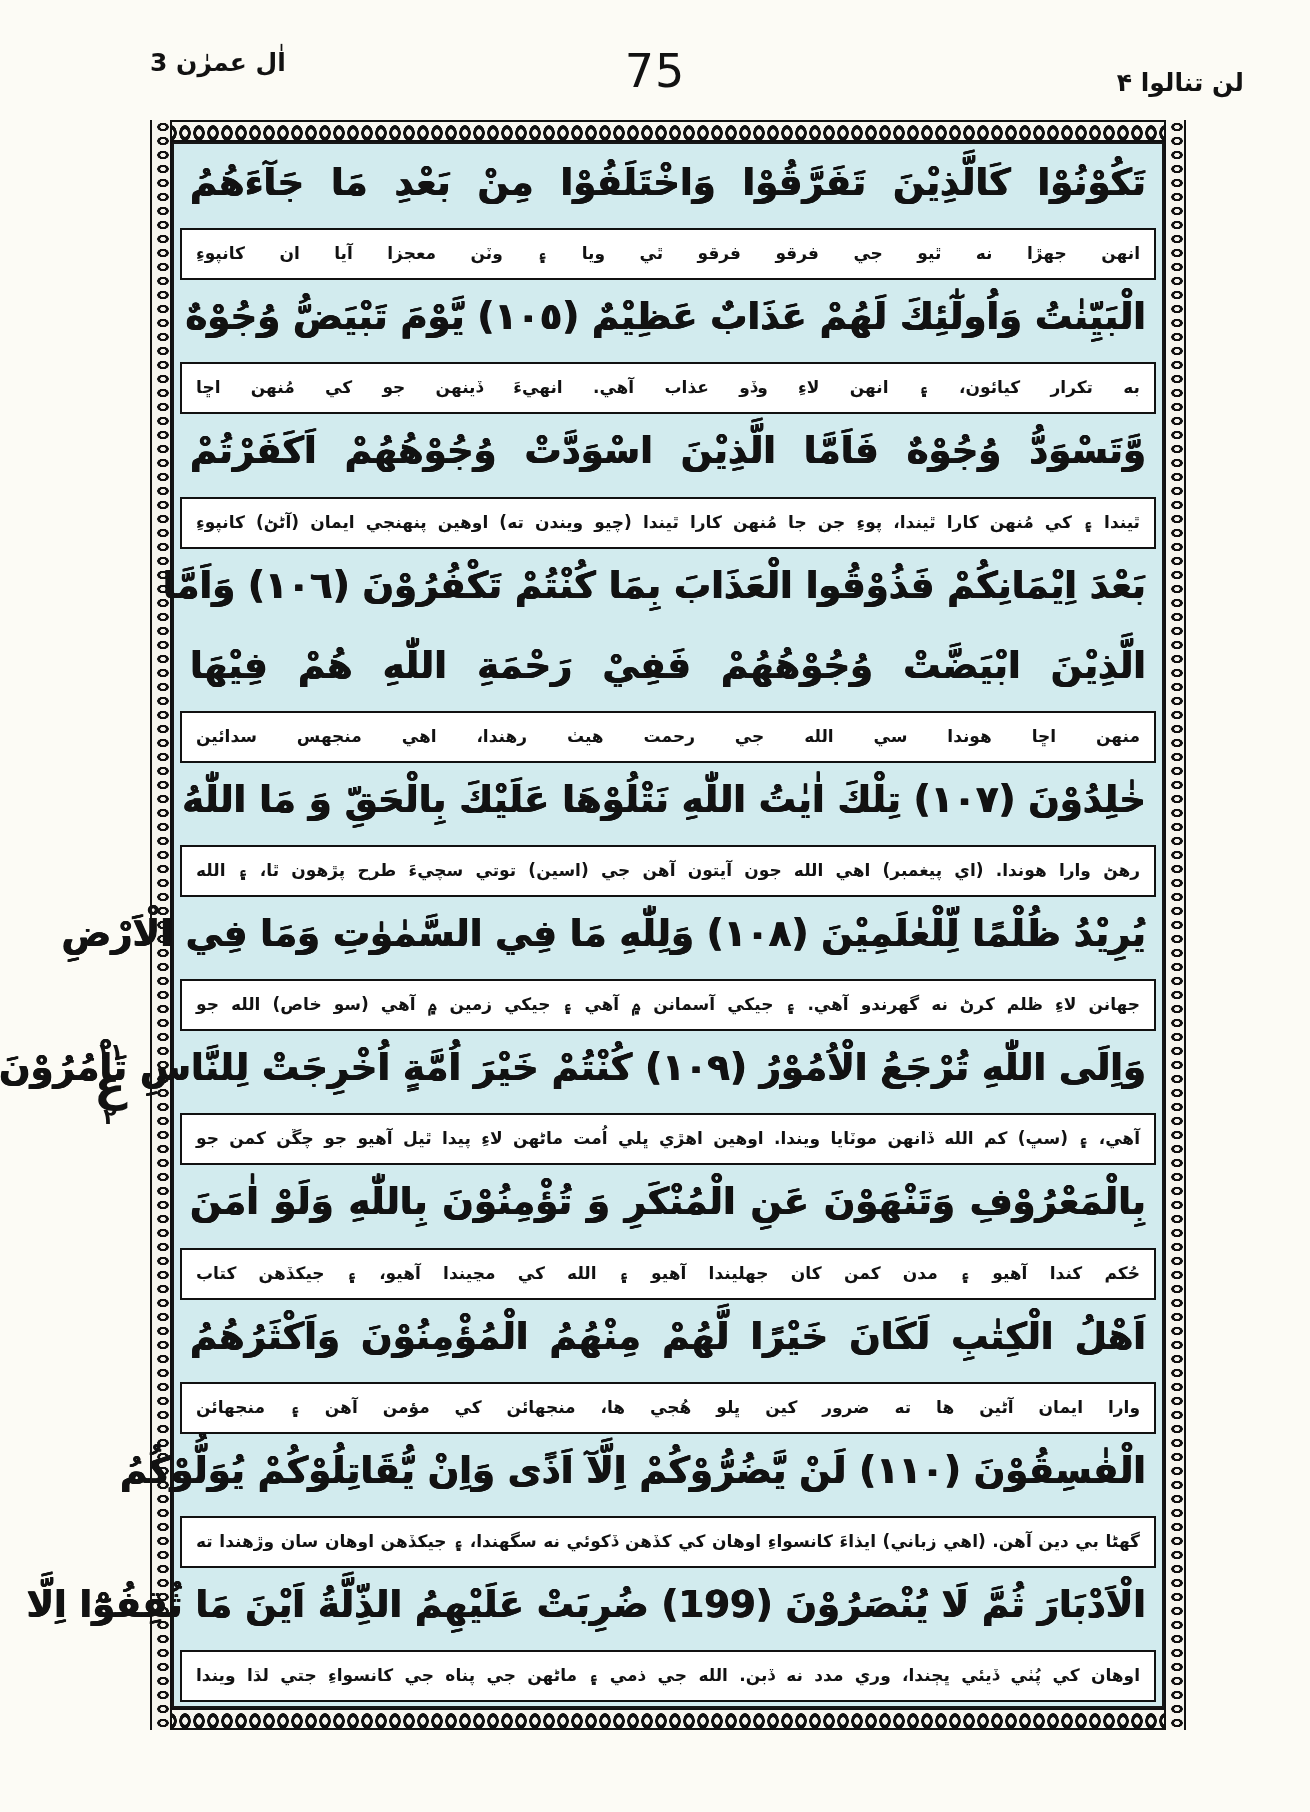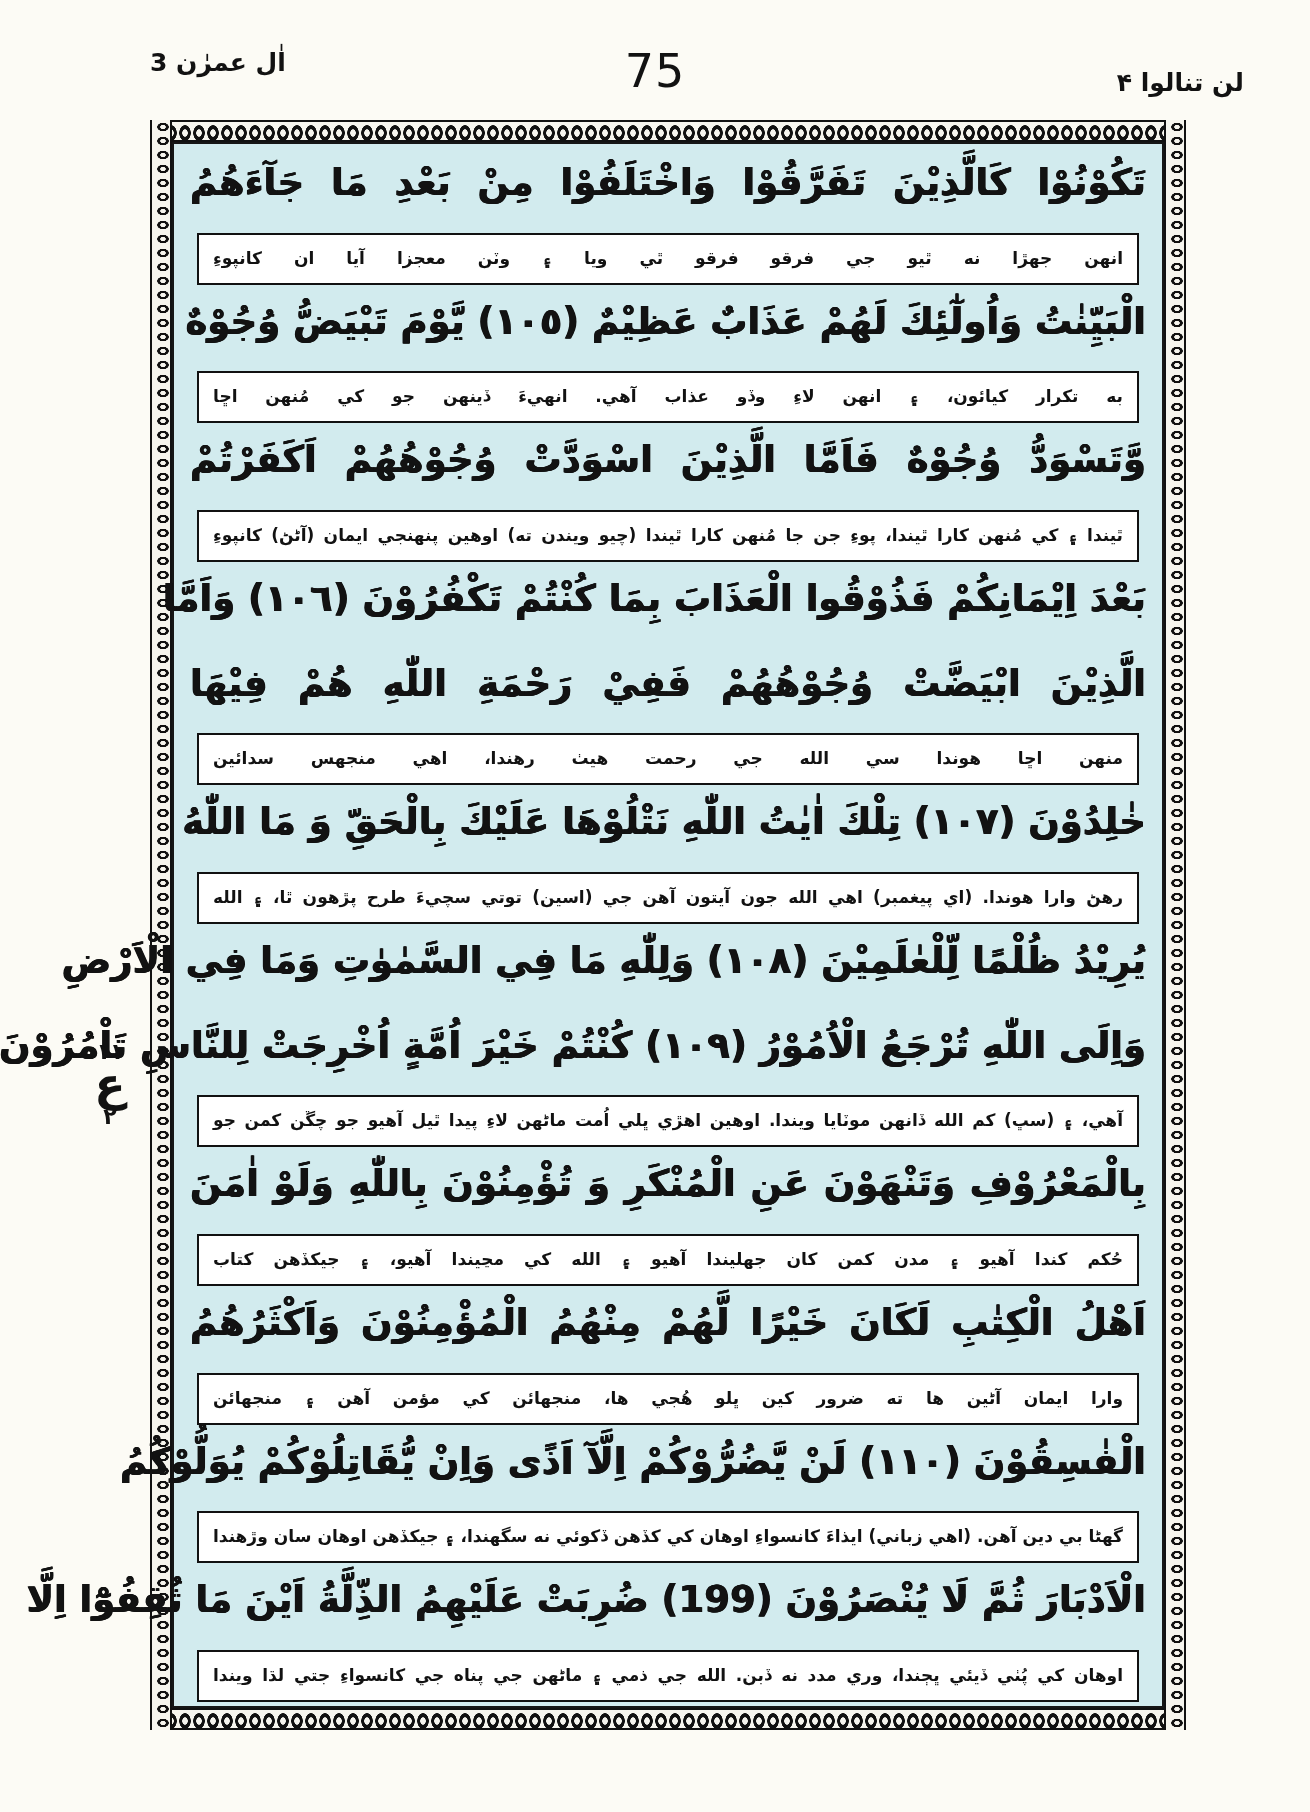--- a/index.html
+++ b/index.html
@@ -43,21 +43,21 @@
     flex:1 1 0; min-height:0;
     direction:rtl; unicode-bidi:plaintext;
     text-align:justify; text-align-last:justify;
     font-weight:bold; font-size:37px; line-height:72px;
     padding:0 10px; white-space:nowrap; overflow:visible;
     text-shadow:0.5px 0 0 #111, -0.5px 0 0 #111;
   }
   .tline {
     height:52px; box-sizing:border-box; flex:0 0 auto;
     background:#ffffff; border:2px solid #111;
-    margin:1px 17px;
+    margin:1px 0;
     direction:rtl;
     text-align:justify; text-align-last:justify;
     font-weight:bold; font-size:17px; line-height:46px;
     padding:0 14px; overflow:hidden;
   }
   
   .ruku { position:absolute; left:86px; top:1042px; width:48px; text-align:center; font-weight:bold; direction:rtl; }
   .ruku .r-top { font-size:22px; line-height:20px; }
   .ruku .r-ain { font-size:46px; line-height:44px; }
   .ruku .r-bot { font-size:22px; line-height:22px; }
@@ -85,20 +85,21 @@
       <div class="qline">الْبَيِّنٰتُ وَاُولٰٓئِكَ لَهُمْ عَذَابٌ عَظِيْمٌ (١٠٥) يَّوْمَ تَبْيَضُّ وُجُوْهٌ</div>
       <div class="tline">به تكرار كيائون، ۽ انهن لاءِ وڏو عذاب آهي. انهيءَ ڏينهن جو كي مُنهن اڇا</div>
       <div class="qline">وَّتَسْوَدُّ وُجُوْهٌ فَاَمَّا الَّذِيْنَ اسْوَدَّتْ وُجُوْهُهُمْ اَكَفَرْتُمْ</div>
       <div class="tline">ٿيندا ۽ كي مُنهن كارا ٿيندا، پوءِ جن جا مُنهن كارا ٿيندا (چيو ويندن ته) اوهين پنهنجي ايمان (آڻڻ) كانپوءِ</div>
       <div class="qline">بَعْدَ اِيْمَانِكُمْ فَذُوْقُوا الْعَذَابَ بِمَا كُنْتُمْ تَكْفُرُوْنَ (١٠٦) وَاَمَّا</div>
       <div class="qline">الَّذِيْنَ ابْيَضَّتْ وُجُوْهُهُمْ فَفِيْ رَحْمَةِ اللّٰهِ هُمْ فِيْهَا</div>
       <div class="tline">منهن اڇا هوندا سي الله جي رحمت هيٺ رهندا، اهي منجهس سدائين</div>
       <div class="qline">خٰلِدُوْنَ (١٠٧) تِلْكَ اٰيٰتُ اللّٰهِ نَتْلُوْهَا عَلَيْكَ بِالْحَقِّ وَ مَا اللّٰهُ</div>
       <div class="tline">رهڻ وارا هوندا. (اي پيغمبر) اهي الله جون آيتون آهن جي (اسين) توتي سچيءَ طرح پڙهون ٿا، ۽ الله</div>
       <div class="qline">يُرِيْدُ ظُلْمًا لِّلْعٰلَمِيْنَ (١٠٨) وَلِلّٰهِ مَا فِي السَّمٰوٰتِ وَمَا فِي الْاَرْضِ</div>
+      <div class="tline">جهانن لاءِ ظلم كرڻ نه گهرندو آهي. ۽ جيكي آسمانن ۾ آهي ۽ جيكي زمين ۾ آهي (سو خاص) الله جو</div>
       <div class="qline">وَاِلَى اللّٰهِ تُرْجَعُ الْاُمُوْرُ (١٠٩) كُنْتُمْ خَيْرَ اُمَّةٍ اُخْرِجَتْ لِلنَّاسِ تَاْمُرُوْنَ</div>
       <div class="tline">آهي، ۽ (سڀ) كم الله ڏانهن موٽايا ويندا. اوهين اهڙي ڀلي اُمت ماڻهن لاءِ پيدا ٿيل آهيو جو چڱن كمن جو</div>
       <div class="qline">بِالْمَعْرُوْفِ وَتَنْهَوْنَ عَنِ الْمُنْكَرِ وَ تُؤْمِنُوْنَ بِاللّٰهِ وَلَوْ اٰمَنَ</div>
       <div class="tline">حُكم كندا آهيو ۽ مدن كمن كان جهليندا آهيو ۽ الله كي مڃيندا آهيو، ۽ جيكڏهن كتاب</div>
       <div class="qline">اَهْلُ الْكِتٰبِ لَكَانَ خَيْرًا لَّهُمْ مِنْهُمُ الْمُؤْمِنُوْنَ وَاَكْثَرُهُمُ</div>
       <div class="tline">وارا ايمان آڻين ها ته ضرور كين ڀلو هُجي ها، منجهائن كي مؤمن آهن ۽ منجهائن</div>
       <div class="qline">الْفٰسِقُوْنَ (١١٠) لَنْ يَّضُرُّوْكُمْ اِلَّآ اَذًى وَاِنْ يُّقَاتِلُوْكُمْ يُوَلُّوْكُمُ</div>
       <div class="tline">گهڻا بي دين آهن. (اهي زباني) ايذاءَ كانسواءِ اوهان كي كڏهن ڏكوئي نه سگهندا، ۽ جيكڏهن اوهان سان وڙهندا ته</div>
       <div class="qline">الْاَدْبَارَ ثُمَّ لَا يُنْصَرُوْنَ (199) ضُرِبَتْ عَلَيْهِمُ الذِّلَّةُ اَيْنَ مَا ثُقِفُوْٓا اِلَّا</div>
       <div class="tline">اوهان كي پُٺي ڏيئي ڀڄندا، وري مدد نه ڏبن. الله جي ذمي ۽ ماڻهن جي پناه جي كانسواءِ جتي لڌا ويندا</div>

